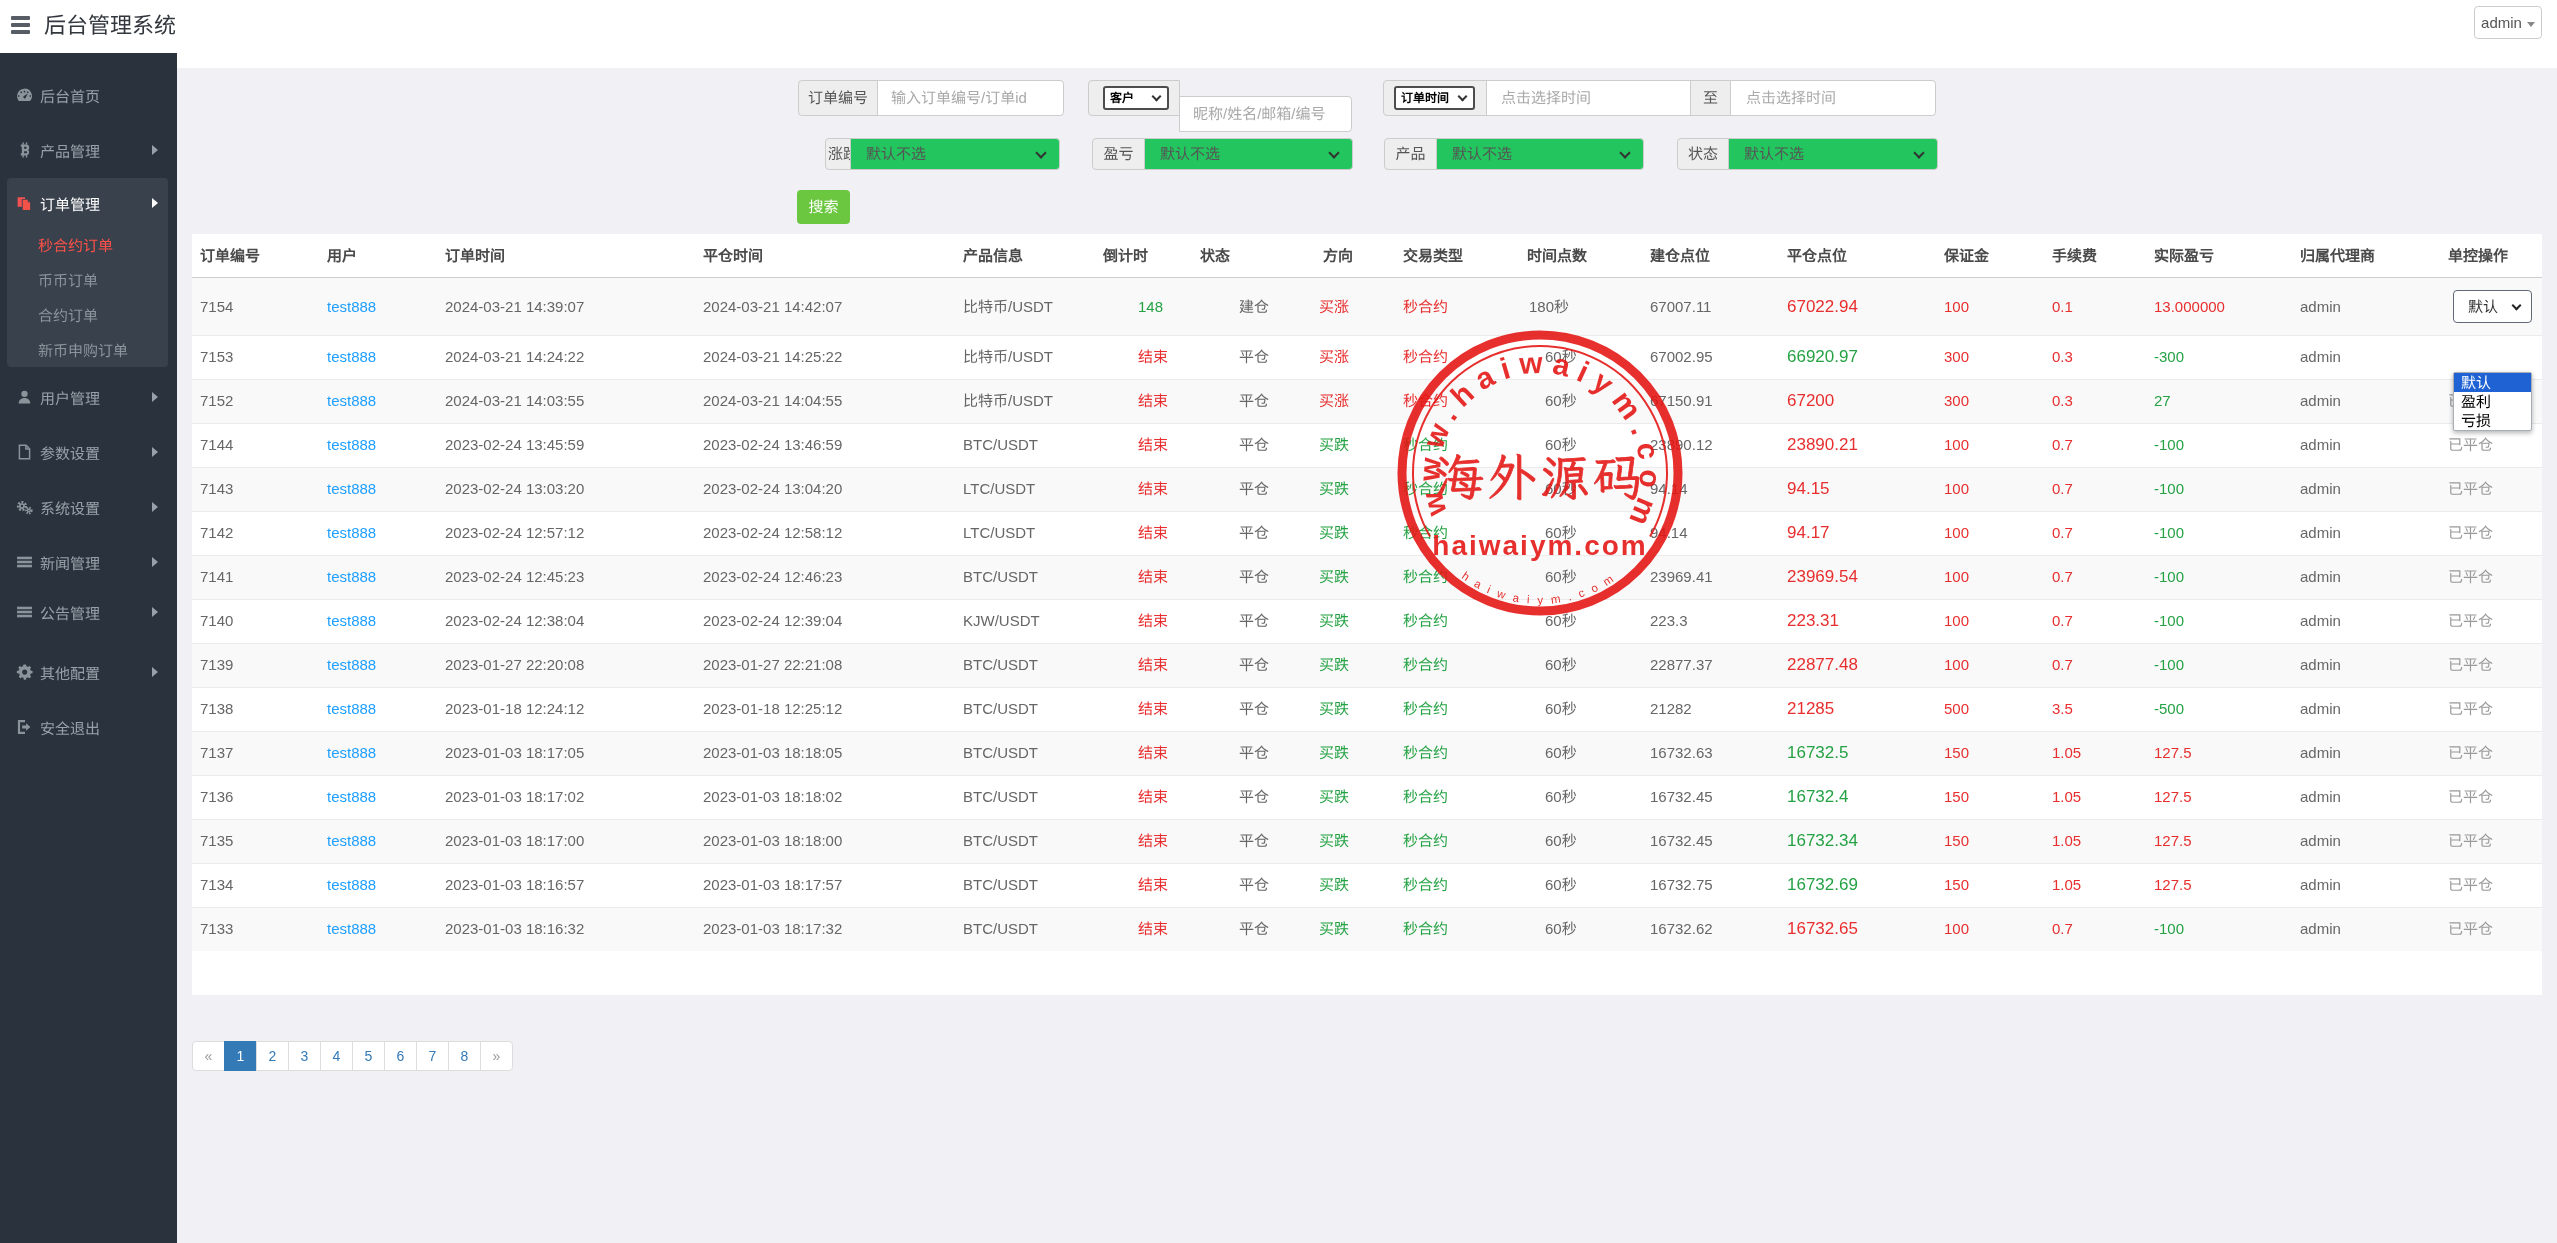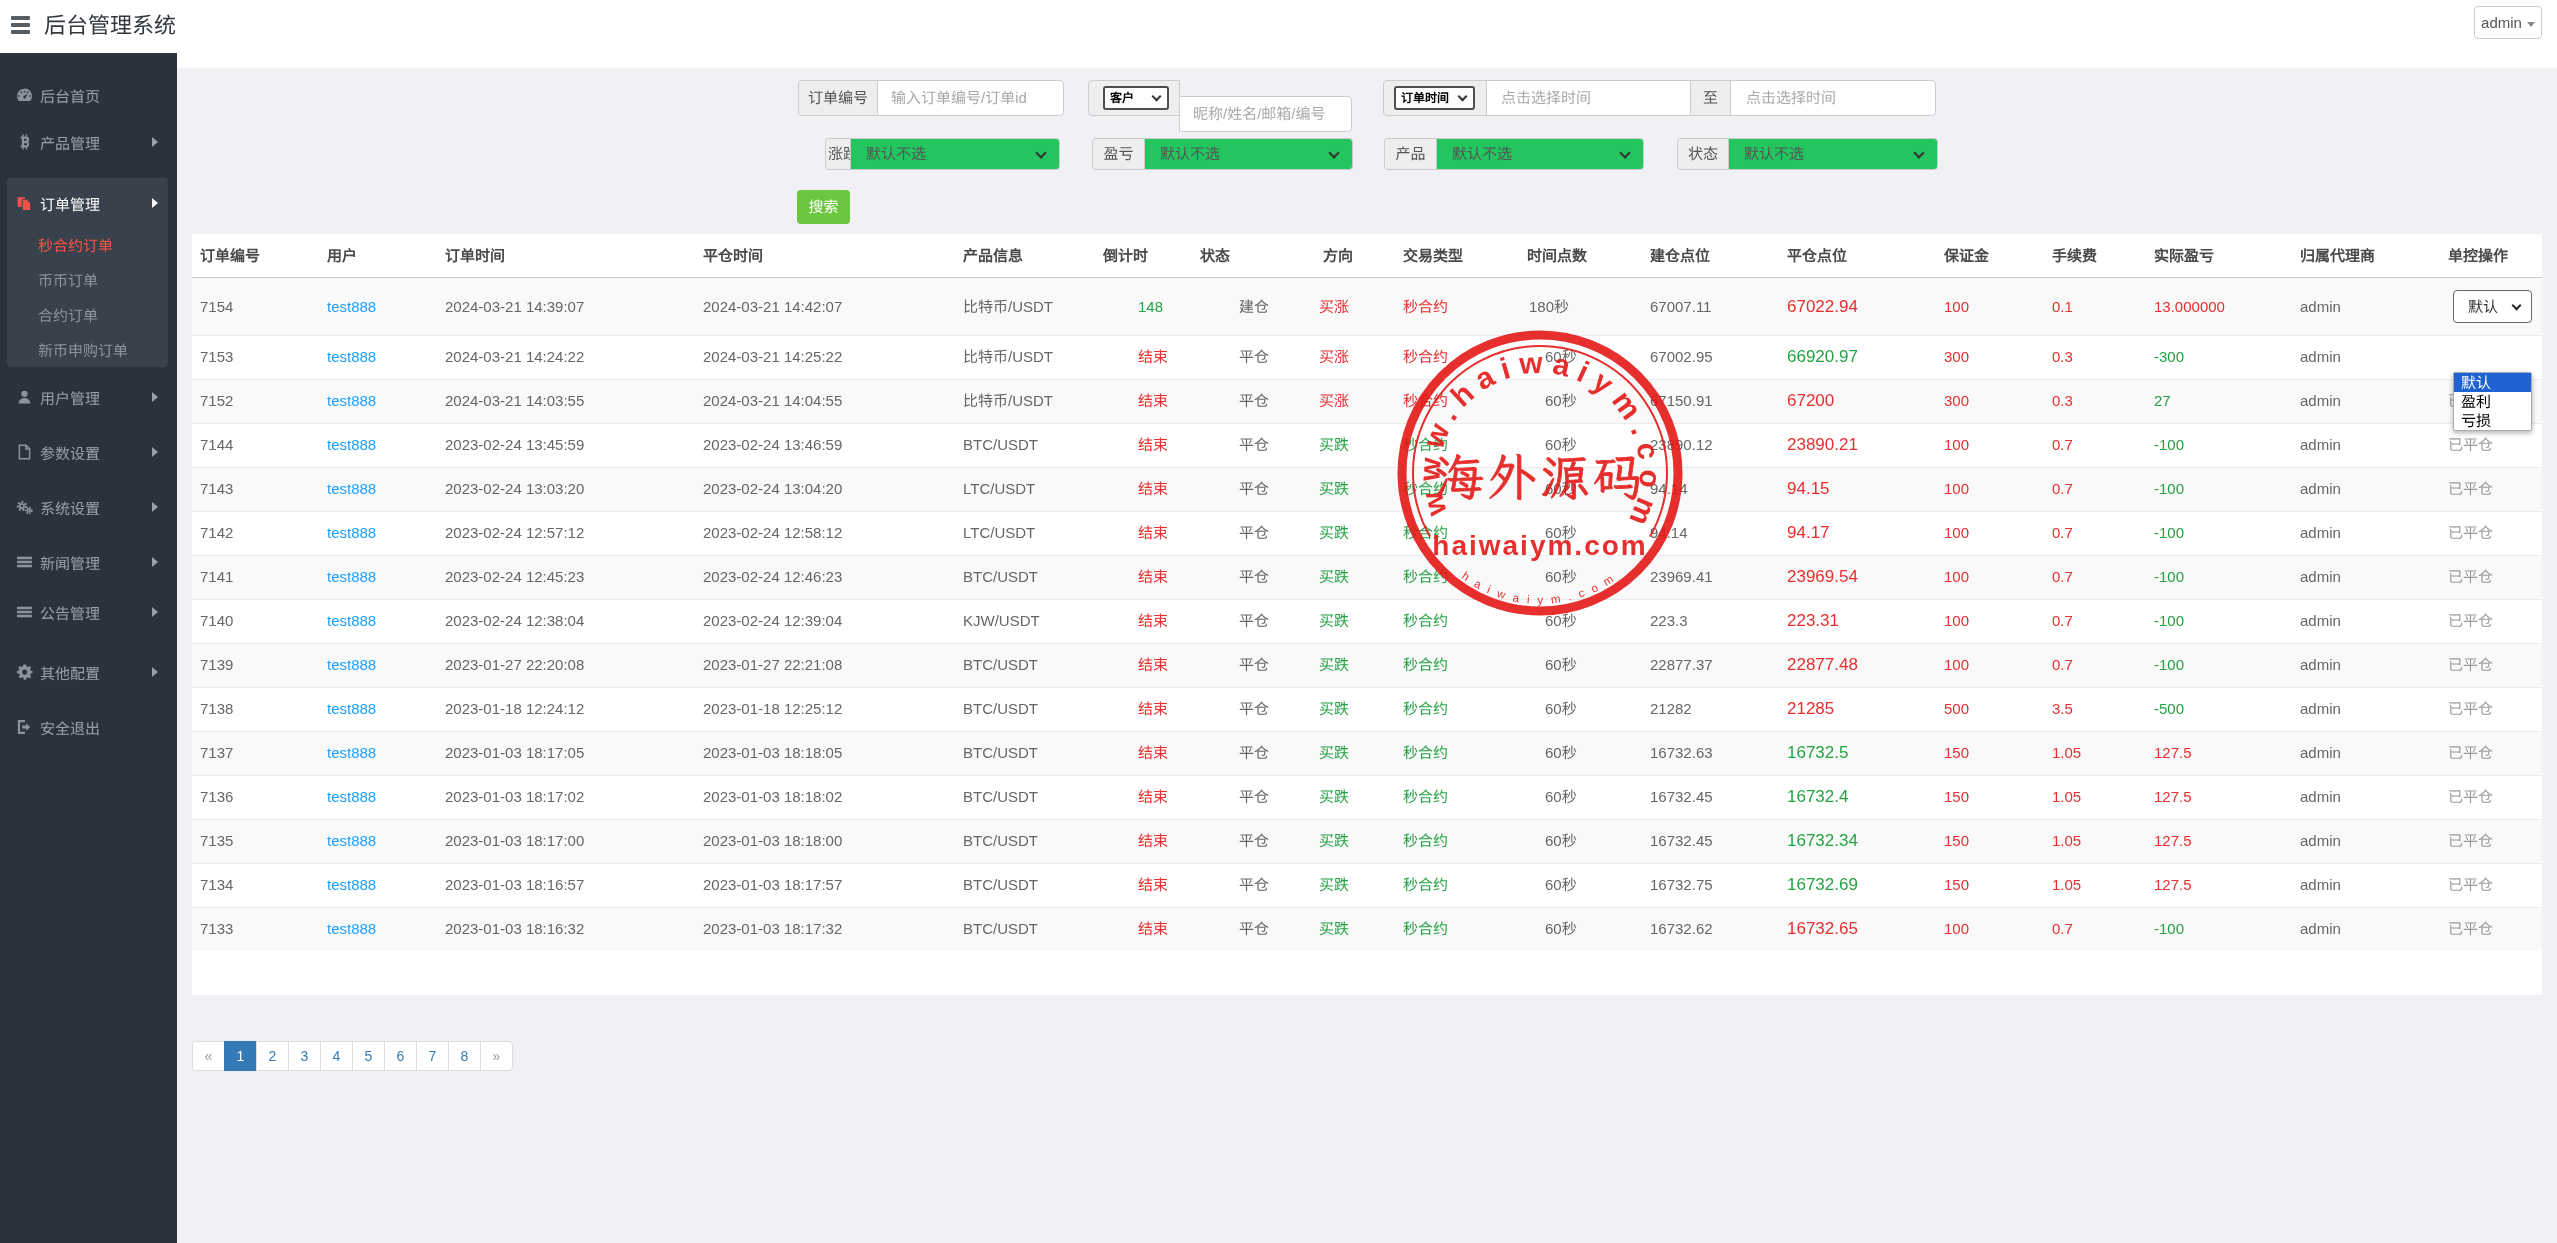--- a/index.html
+++ b/index.html
@@ -82,21 +82,21 @@
   <div class="adminbtn">admin<span class="caret"></span></div>
 </div>
 
 <div class="sidebar">
   <div class="m-item" style="top:14px;">
     <svg class="ic" viewBox="0 0 16 16">
         <path fill="#8b939b" d="M8 2a7 7 0 0 0-7 7c0 1.8.7 3.5 1.8 4.7h10.4A7 7 0 0 0 8 2zm-.7 2.1h1.4v1.6H7.3V4.1zM3.2 9.7H1.9V8.3h1.3v1.4zm1.7-3.2-1-1 1-1 1 1-1 1zm4 4.5a1.3 1.3 0 0 1-1.8-1.8l4-2.6-2.2 4.4zm2.2-4.6-1-1 1-1 1 1-1 1zm1.6 3.3V8.3h1.3v1.4h-1.3z"></path>
       </svg>
     <span class="txt">后台首页</span>
   </div>
-  <div class="m-item" style="top:61px;">
+  <div class="m-item" style="top:69px;">
     <svg class="ic" viewBox="0 0 16 16">
         <path fill="#8b939b" d="M9.2 1h1.4v2H9.2zM6 1h1.4v2H6zM6 13h1.4v2H6zm3.2 0h1.4v2H9.2z"></path>
         <path fill="#8b939b" d="M4.5 2.8h4.9a3 3 0 0 1 3 3c0 .9-.4 1.7-1 2.2a3 3 0 0 1-1.6 5.2H4.5V11h1V5H4.5V2.8zM7.6 5v1.9h1.8a1 1 0 0 0 0-1.9H7.6zm0 4.1V11h2.2a1 1 0 0 0 0-1.9H7.6z"></path>
       </svg>
     <span class="txt">产品管理</span>
       <span class="arr"></span>
   </div>
   <div class="activebox"></div>
   <div class="m-item" style="top:122.5px;">
     <svg class="ic" viewBox="0 0 16 16">

